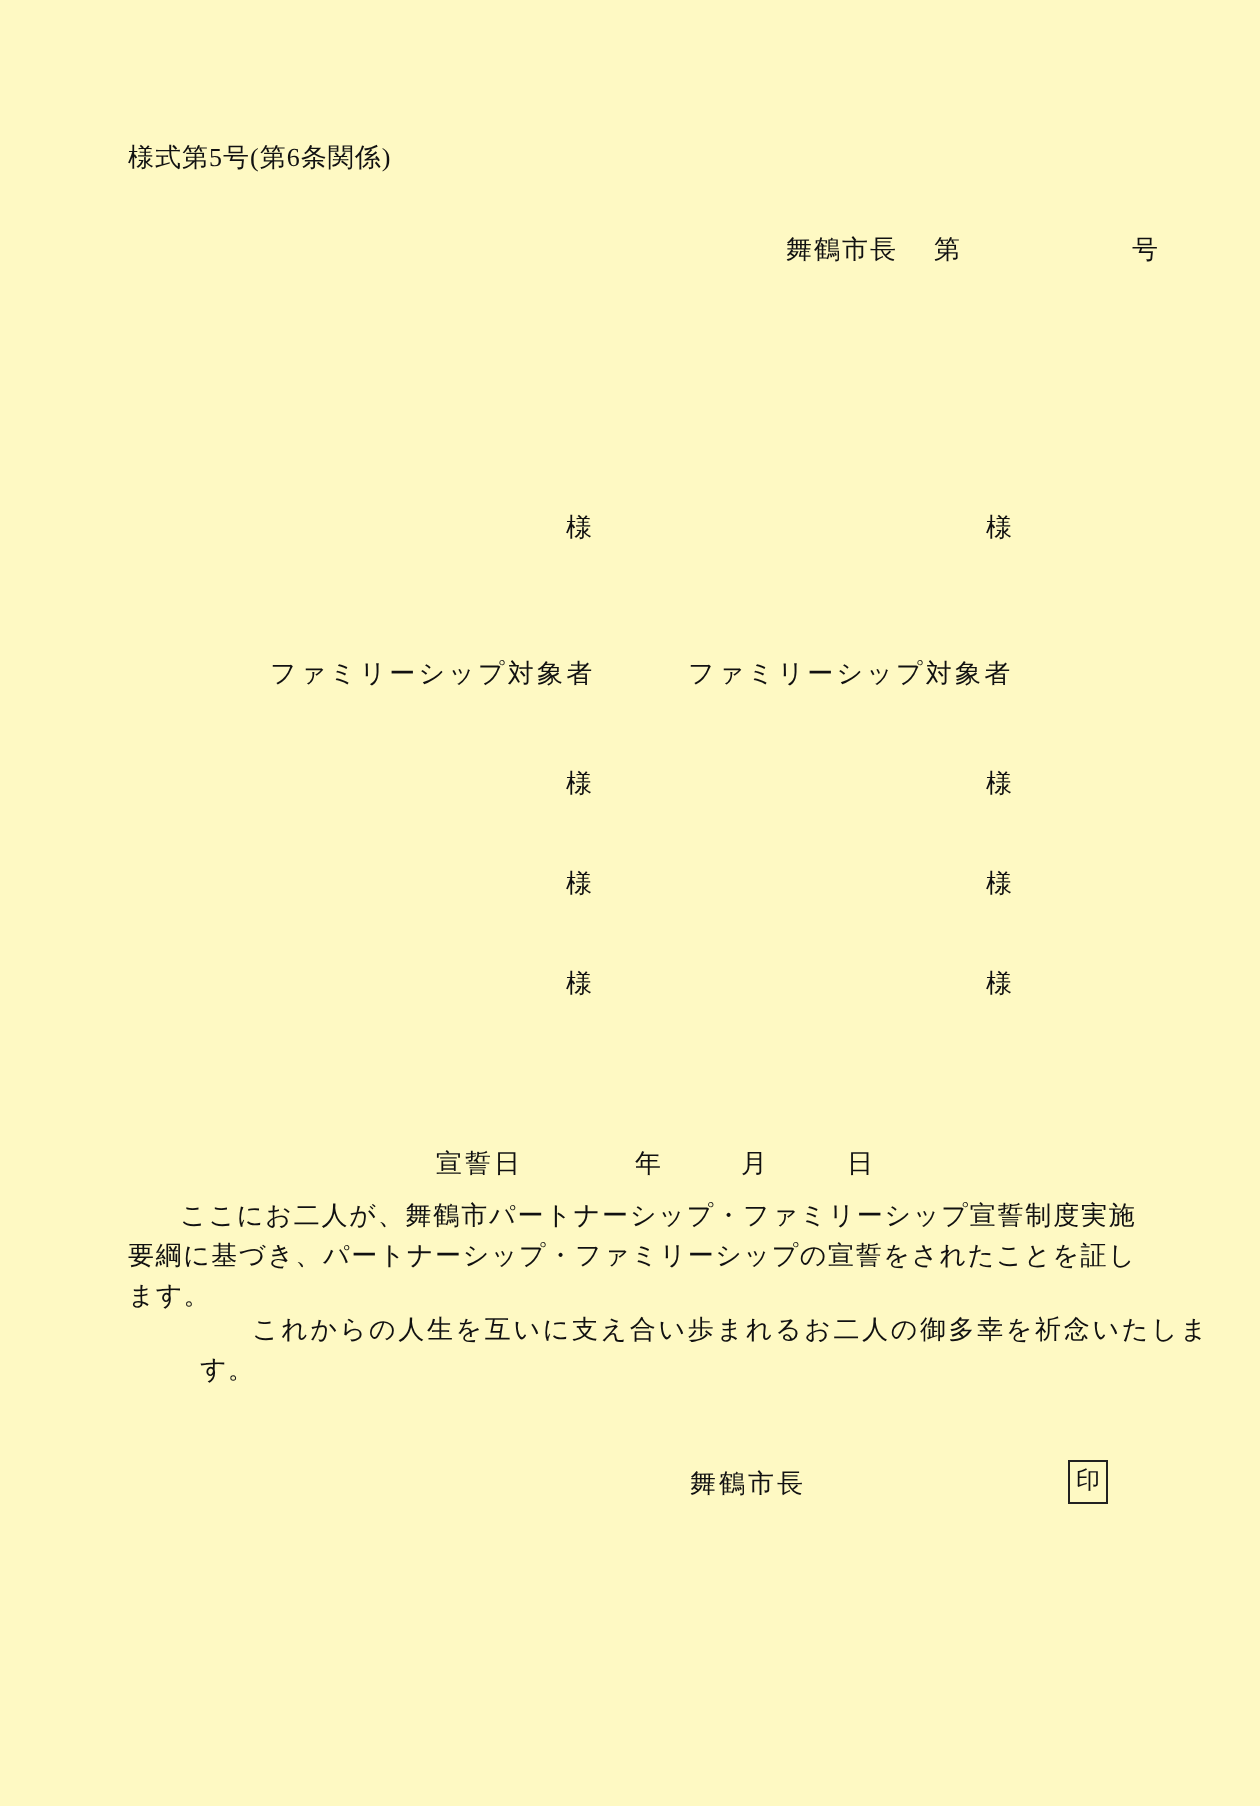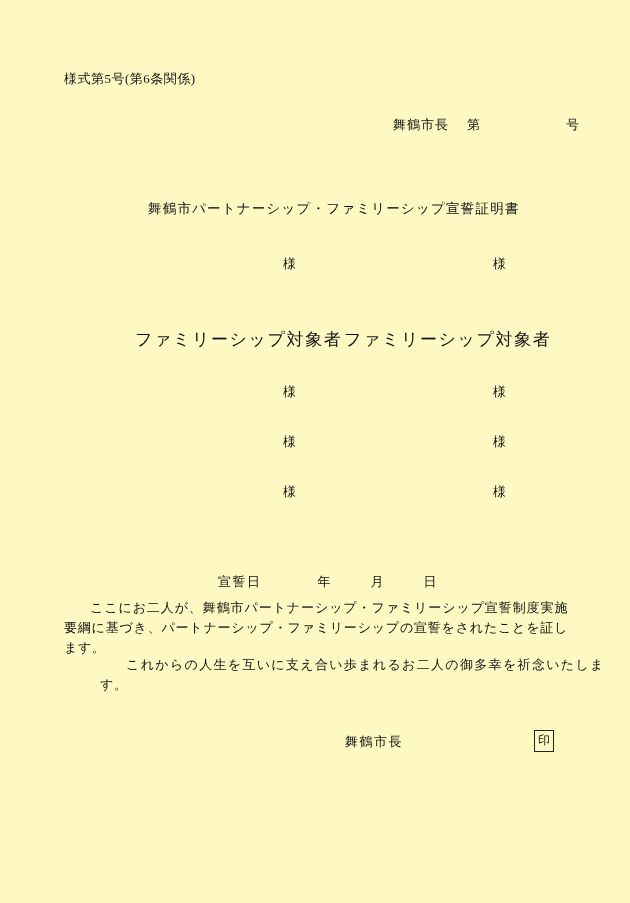--- a/index.html
+++ b/index.html
@@ -50,21 +50,21 @@
   }
 
   .sama {
     font-size: 13px;
     letter-spacing: 1px;
   }
   .sama-l { left: 283px; }
   .sama-r { left: 493px; }
 
   .fs-label {
-    font-size: 17px;
+    font-size: 13px;
     letter-spacing: 1.6px;
   }
   .fs-l { left: 135px; top: 328px; }
   .fs-r { left: 344px; top: 328px; }
 
   .oath-row {
     left: 205px; top: 557px;
     font-size: 13px;
   }
   .oath-row .lbl { letter-spacing: 1.5px; text-align: right; }
@@ -104,21 +104,20 @@
 
 <div class="page">
 
   <div class="abs form-no">様式第5号(第6条関係)</div>
 
   <div class="abs reg-row">
     <span class="lbl">舞鶴市長</span><span class="reg-gap-a"></span><span>第</span><span class="reg-gap-b"></span><span>号</span>
   </div>
 
 
-  <div class="abs doc-title">舞鶴市パートナーシップ・ファミリーシップ宣誓証明書</div>
 
   <div class="abs sama sama-l" style="top:255px;">様</div>
   <div class="abs sama sama-r" style="top:255px;">様</div>
 
   <div class="abs fs-label fs-l">ファミリーシップ対象者</div>
   <div class="abs fs-label fs-r">ファミリーシップ対象者</div>
 
   <div class="abs sama sama-l" style="top:383px;">様</div>
   <div class="abs sama sama-r" style="top:383px;">様</div>
 

